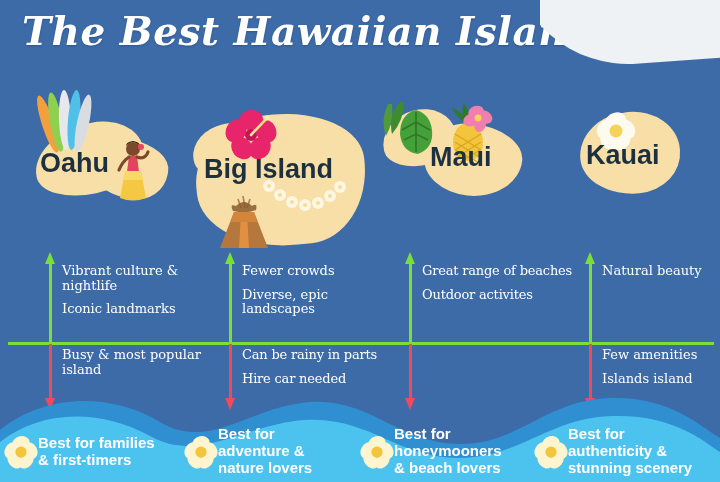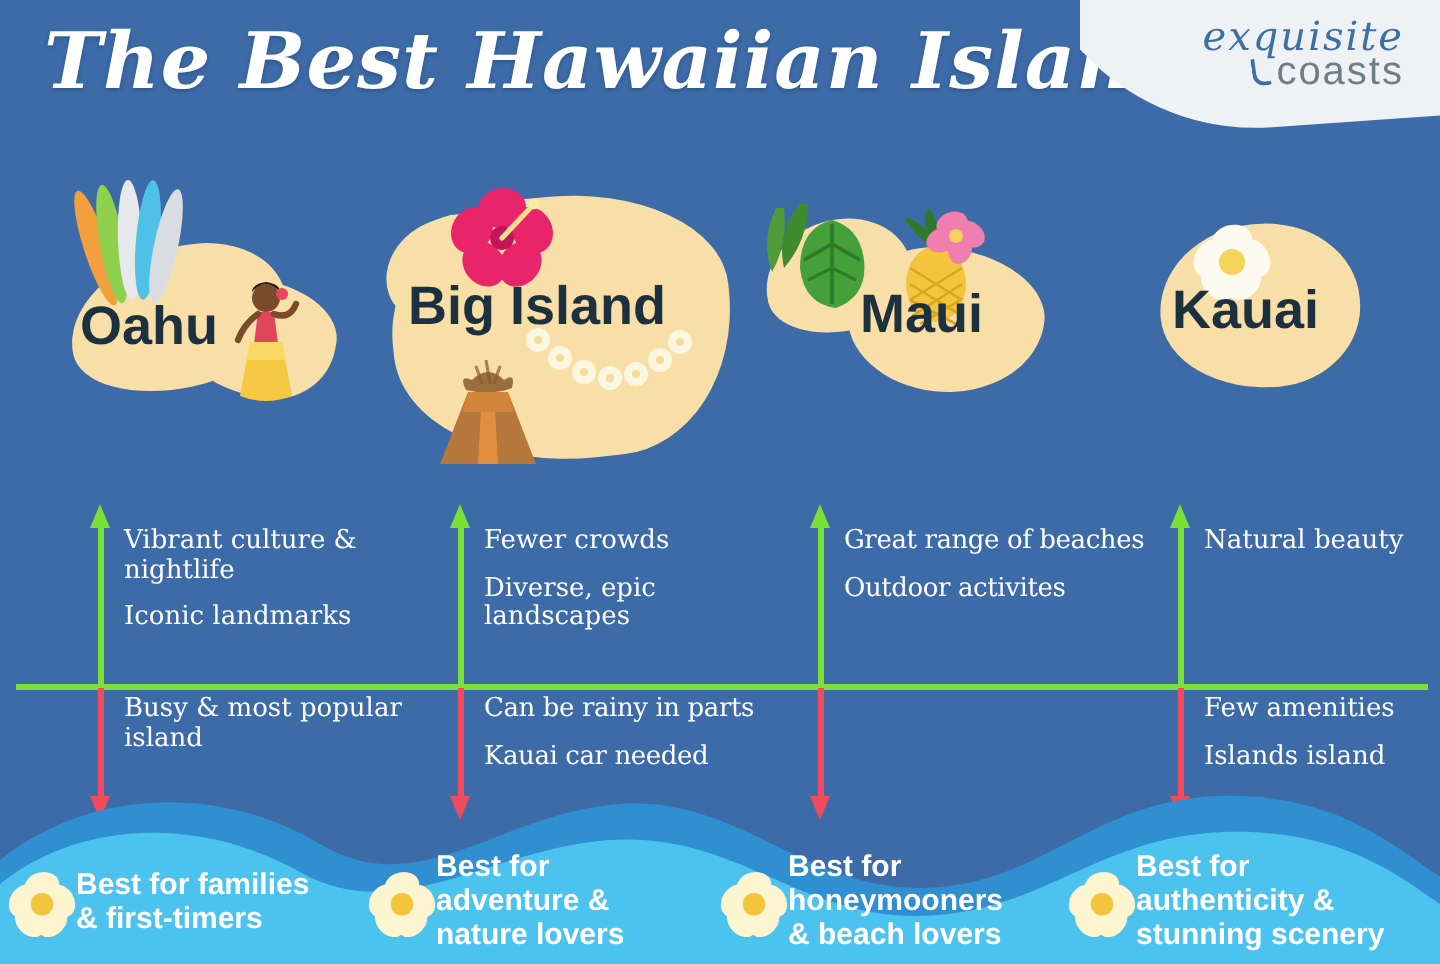--- a/index.html
+++ b/index.html
@@ -65,21 +65,21 @@
 
   
   #isl-oahu{left:28px;top:18px;width:140px;height:110px;}
   #isl-oahu .b1{left:6px;top:28px;width:110px;height:70px;
     border-radius:58% 42% 50% 50% / 60% 48% 52% 40%;transform:rotate(-12deg);}
   #isl-oahu .b2{left:62px;top:44px;width:78px;height:58px;
     border-radius:50% 55% 42% 58% / 52% 45% 55% 48%;transform:rotate(10deg);}
   #isl-oahu .island-name{left:12px;top:52px;font-size:27px;}
 
   
-  #isl-big{left:188px;top:2px;width:190px;height:165px;}
+  #isl-big{left:188px;top:18px;width:190px;height:165px;}
   #isl-big .b1{left:8px;top:18px;width:170px;height:132px;
     border-radius:44% 52% 36% 56% / 50% 40% 58% 46%;transform:rotate(-6deg);}
   #isl-big .b2{left:4px;top:30px;width:60px;height:50px;
     border-radius:60% 40% 50% 50%;transform:rotate(-20deg);}
   #isl-big .island-name{left:16px;top:58px;font-size:27px;}
 
   
   #isl-maui{left:378px;top:22px;width:150px;height:108px;}
   #isl-maui .b1{left:4px;top:10px;width:74px;height:56px;
     border-radius:52% 48% 44% 56% / 58% 52% 44% 42%;transform:rotate(-14deg);}
@@ -165,24 +165,20 @@
 </style>
 </head>
 <body>
 
 <div id="infographic">
 
   <div class="title">The Best Hawaiian Islands</div>
 
   <div class="logo-badge">
     <div class="badge-shape"></div>
-    <div class="logo-text">
-      <span class="logo-ex">exquisite</span>
-      <span class="logo-co">coasts</span>
-    </div>
   </div>
 
   <div class="islands">
 
     <div class="island" id="isl-oahu">
       <div class="island-blob b1"></div>
       <div class="island-blob b2"></div>
 
       <svg class="deco" style="left:8px;top:-6px;" width="58" height="66" viewBox="0 0 58 66">
         <ellipse cx="12" cy="34" rx="6" ry="30" fill="#f2a03d" transform="rotate(-18 12 34)"></ellipse>
@@ -331,21 +327,21 @@
         <div class="stem-up"></div>
         <div class="stem-dn"></div>
         <div class="head-dn"></div>
       </div>
       <div class="pros">
         <div class="item">Fewer crowds</div>
         <div class="item">Diverse, epic landscapes</div>
       </div>
       <div class="cons">
         <div class="item">Can be rainy in parts</div>
-        <div class="item">Kauai car needed</div>
+        <div class="item">Hire car needed</div>
       </div>
     </div>
 
     <div class="col" id="col2">
       <div class="axis">
         <div class="head-up"></div>
         <div class="stem-up"></div>
         <div class="stem-dn"></div>
         <div class="head-dn"></div>
       </div>

